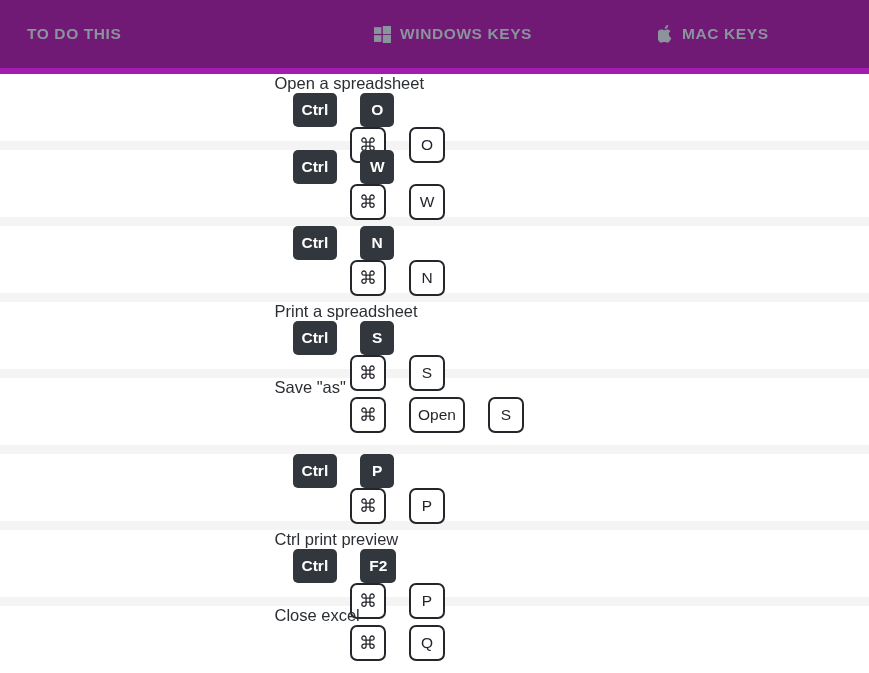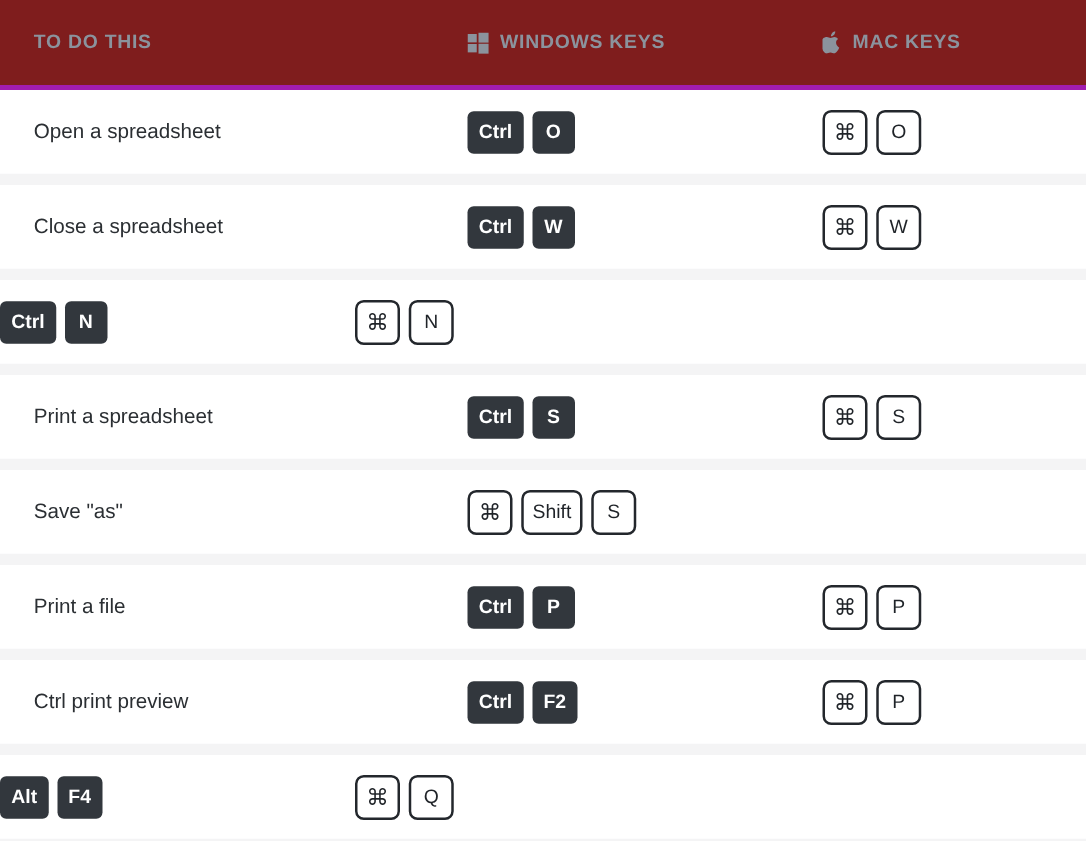--- a/index.html
+++ b/index.html
@@ -17,22 +17,22 @@
   .shortcut-table {
     width: 869px;
     background: #ffffff;
   }
 
   
   .table-header {
     display: flex;
     align-items: center;
     height: 68px;
-    background: #7f1d1d;
-    border-bottom: 4px solid #a21caf;
+    background: #701a75;
+    border-bottom: 6px solid #a21caf;
   }
   .th {
     font-size: 15.5px;
     font-weight: 700;
     letter-spacing: 0.6px;
     color: #8b939d;
     text-transform: uppercase;
     display: flex;
     align-items: center;
     white-space: nowrap;
@@ -51,40 +51,41 @@
   .hdr-icon svg { display: block; }
 
   
   .row-wrap { display: block; }
 
   .row {
     display: flex;
     align-items: center;
     height: 67px;
     background: #ffffff;
+    flex-direction: column;
   }
   .row-gap {
     height: 9px;
     background: #f4f4f5;
   }
   .td {
     display: flex;
     align-items: center;
   }
   .task-text {
     font-size: 16.5px;
     color: #2b2f33;
     white-space: nowrap;
   }
 
   
   .keys {
     display: flex;
     align-items: center;
-    gap: 7px;
+    gap: 23px;
   }
 
   .key-win {
     background: #32373d;
     color: #ffffff;
     font-size: 15.5px;
     font-weight: 700;
     border-radius: 5px;
     height: 34px;
     min-width: 34px;
@@ -161,23 +162,20 @@
             <div class="keys">
               <span class="key-mac cmd">⌘</span>
               <span class="key-mac">O</span>
             </div>
           </div>
         </div>
         <div class="row-gap"></div>
       </div>
       <div class="row-wrap">
         <div class="row">
-          <div class="td col-task">
-            <span class="task-text">Close a spreadsheet</span>
-          </div>
           <div class="td col-win">
             <div class="keys">
               <span class="key-win">Ctrl</span>
               <span class="key-win">W</span>
             </div>
           </div>
           <div class="td col-mac">
             <div class="keys">
               <span class="key-mac cmd">⌘</span>
               <span class="key-mac">W</span>
@@ -224,32 +222,29 @@
         <div class="row-gap"></div>
       </div>
       <div class="row-wrap">
         <div class="row">
           <div class="td col-task">
             <span class="task-text">Save "as"</span>
           </div>
           <div class="td col-mac">
             <div class="keys">
               <span class="key-mac cmd">⌘</span>
-              <span class="key-mac">Shift</span>
+              <span class="key-mac">Open</span>
               <span class="key-mac">S</span>
             </div>
           </div>
         </div>
         <div class="row-gap"></div>
       </div>
       <div class="row-wrap">
         <div class="row">
-          <div class="td col-task">
-            <span class="task-text">Print a file</span>
-          </div>
           <div class="td col-win">
             <div class="keys">
               <span class="key-win">Ctrl</span>
               <span class="key-win">P</span>
             </div>
           </div>
           <div class="td col-mac">
             <div class="keys">
               <span class="key-mac cmd">⌘</span>
               <span class="key-mac">P</span>
@@ -273,25 +268,22 @@
             <div class="keys">
               <span class="key-mac cmd">⌘</span>
               <span class="key-mac">P</span>
             </div>
           </div>
         </div>
         <div class="row-gap"></div>
       </div>
       <div class="row-wrap">
         <div class="row">
-          <div class="td col-win">
-            <div class="keys">
-              <span class="key-win">Alt</span>
-              <span class="key-win">F4</span>
-            </div>
+          <div class="td col-task">
+            <span class="task-text">Close excel</span>
           </div>
           <div class="td col-mac">
             <div class="keys">
               <span class="key-mac cmd">⌘</span>
               <span class="key-mac">Q</span>
             </div>
           </div>
         </div>
         <div class="row-gap"></div>
       </div>

